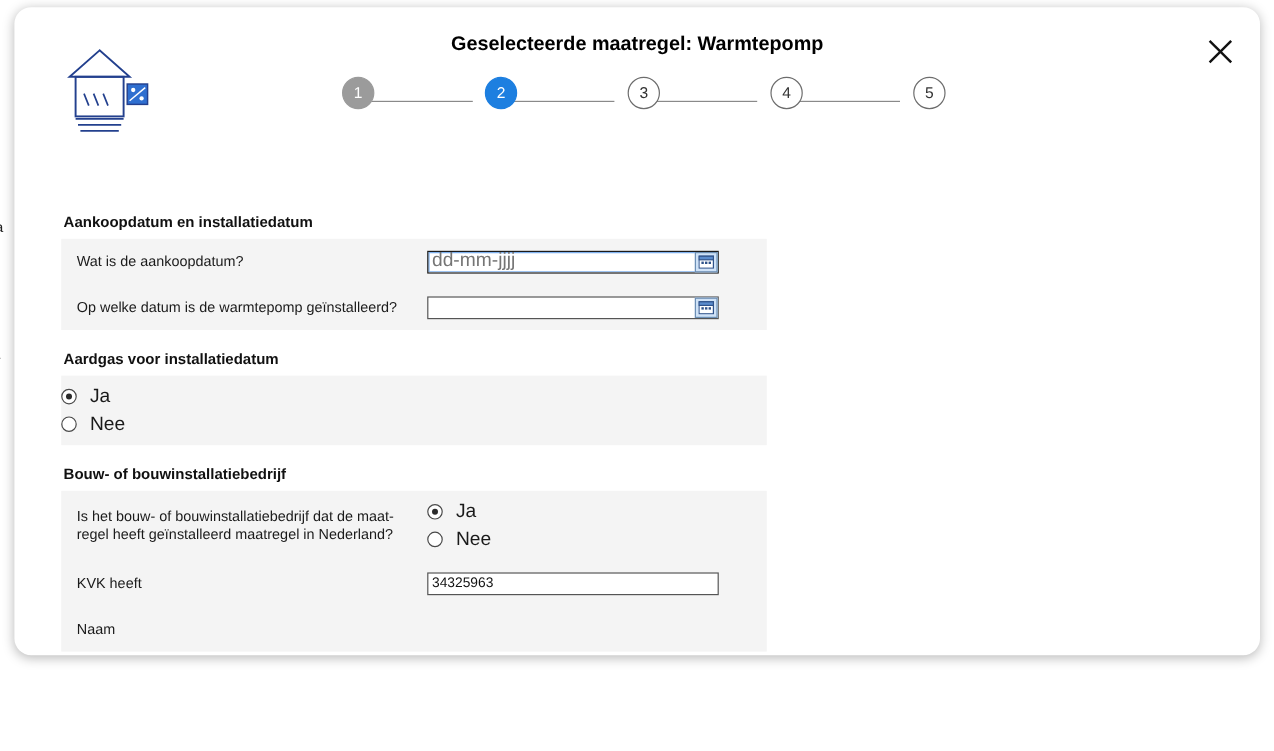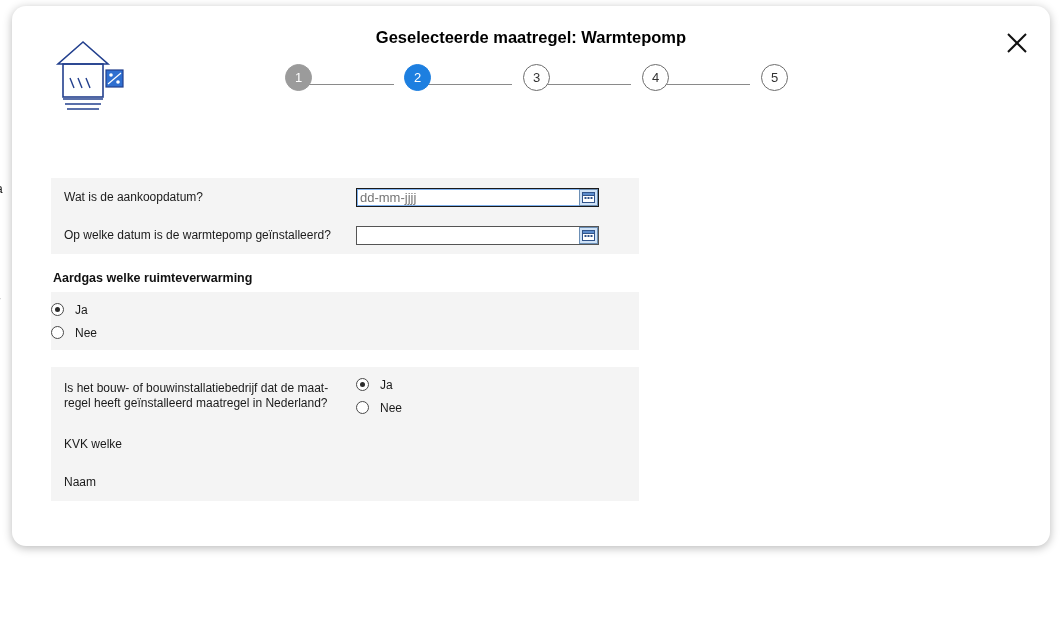--- a/index.html
+++ b/index.html
@@ -160,21 +160,21 @@
     display: inline-block;
     width: 243px;
   }
   .date-input {
     width: 243px;
     height: 19px;
     box-sizing: border-box;
     border: 1px solid #555555;
     background: #ffffff;
     font-family: "Liberation Sans", sans-serif;
-    font-size: 13px;
+    font-size: 16px;
     color: #111111;
     padding: 1px 24px 1px 3px;
     outline: none;
   }
   .date-input.focused {
     border: 1px solid #1a1a1a;
     box-shadow: 0 0 0 1px #7fb1ee inset;
   }
   .cal-btn {
     position: absolute;
@@ -228,21 +228,21 @@
     content: "";
     position: absolute;
     left: 2.7px;
     top: 2.7px;
     width: 5.2px;
     height: 5.2px;
     border-radius: 50%;
     background: #2b2b2b;
   }
   .radio-label {
-    font-size: 12px;
+    font-size: 16px;
     color: #1a1a1a;
   }
 
   .next-btn {
     position: absolute;
     left: 651px;
     top: 561px;
     width: 140px;
     height: 20px;
     background: #e8eee3;
@@ -304,20 +304,21 @@
 
     <div class="step done" style="left:10px;">1</div>
     <div class="step current" style="left:129px;">2</div>
     <div class="step" style="left:248px;">3</div>
     <div class="step" style="left:367px;">4</div>
     <div class="step" style="left:486px;">5</div>
   </div>
 
   <div class="form-area">
 
+    <div class="section-title">Aankoopdatum en installatiedatum</div>
     <div class="panel">
       <div class="row">
         <div class="label">Wat is de aankoopdatum?</div>
         <div class="field">
           <div class="date-input-wrap">
             <input class="date-input focused" type="text" value="" placeholder="dd-mm-jjjj" style="">
             <div class="cal-btn">
               <svg width="13" height="12" viewBox="0 0 13 12">
                 <rect x="0.5" y="1.5" width="12" height="10" fill="#ffffff" stroke="#30538a" stroke-width="1"></rect>
                 <rect x="0.5" y="1.5" width="12" height="3" fill="#5b8ccd" stroke="#30538a" stroke-width="1"></rect>
@@ -343,54 +344,58 @@
                 <rect x="8.5" y="6" width="2" height="2" fill="#30538a"></rect>
               </svg>
             </div>
           </div>
         </div>
       </div>
     </div>
 
     <div class="section-gap"></div>
 
-    <div class="section-title">Aardgas welke ruimteverwarming</div>
+    <div class="section-title">Aardgas voor installatiedatum</div>
     <div class="panel">
       <div class="row">
         <div class="field radio-group">
           <div class="radio-item">
             <span class="radio checked"></span>
             <span class="radio-label">Ja</span>
           </div>
           <div class="radio-item">
             <span class="radio"></span>
             <span class="radio-label">Nee</span>
           </div>
         </div>
       </div>
     </div>
 
     <div class="section-gap"></div>
 
+    <div class="section-title">Bouw- of bouwinstallatiebedrijf</div>
     <div class="panel">
       <div class="row">
         <div class="label">Is het bouw- of bouwinstallatiebedrijf dat de maat-regel heeft geïnstalleerd maatregel in Nederland?</div>
         <div class="field radio-group">
           <div class="radio-item">
             <span class="radio checked"></span>
             <span class="radio-label">Ja</span>
           </div>
           <div class="radio-item">
             <span class="radio"></span>
             <span class="radio-label">Nee</span>
           </div>
         </div>
       </div>
       <div class="row">
-        <div class="label">KVK welke</div>
+        <div class="label">KVK heeft</div>
+        <div class="field">
+          <input class="text-input" type="text" value="34325963" style="">
+        </div>
       </div>
       <div class="row">
         <div class="label">Naam</div>
       </div>
     </div>
 
   </div>
 
   <button class="next-btn">Volgende</button>
 

